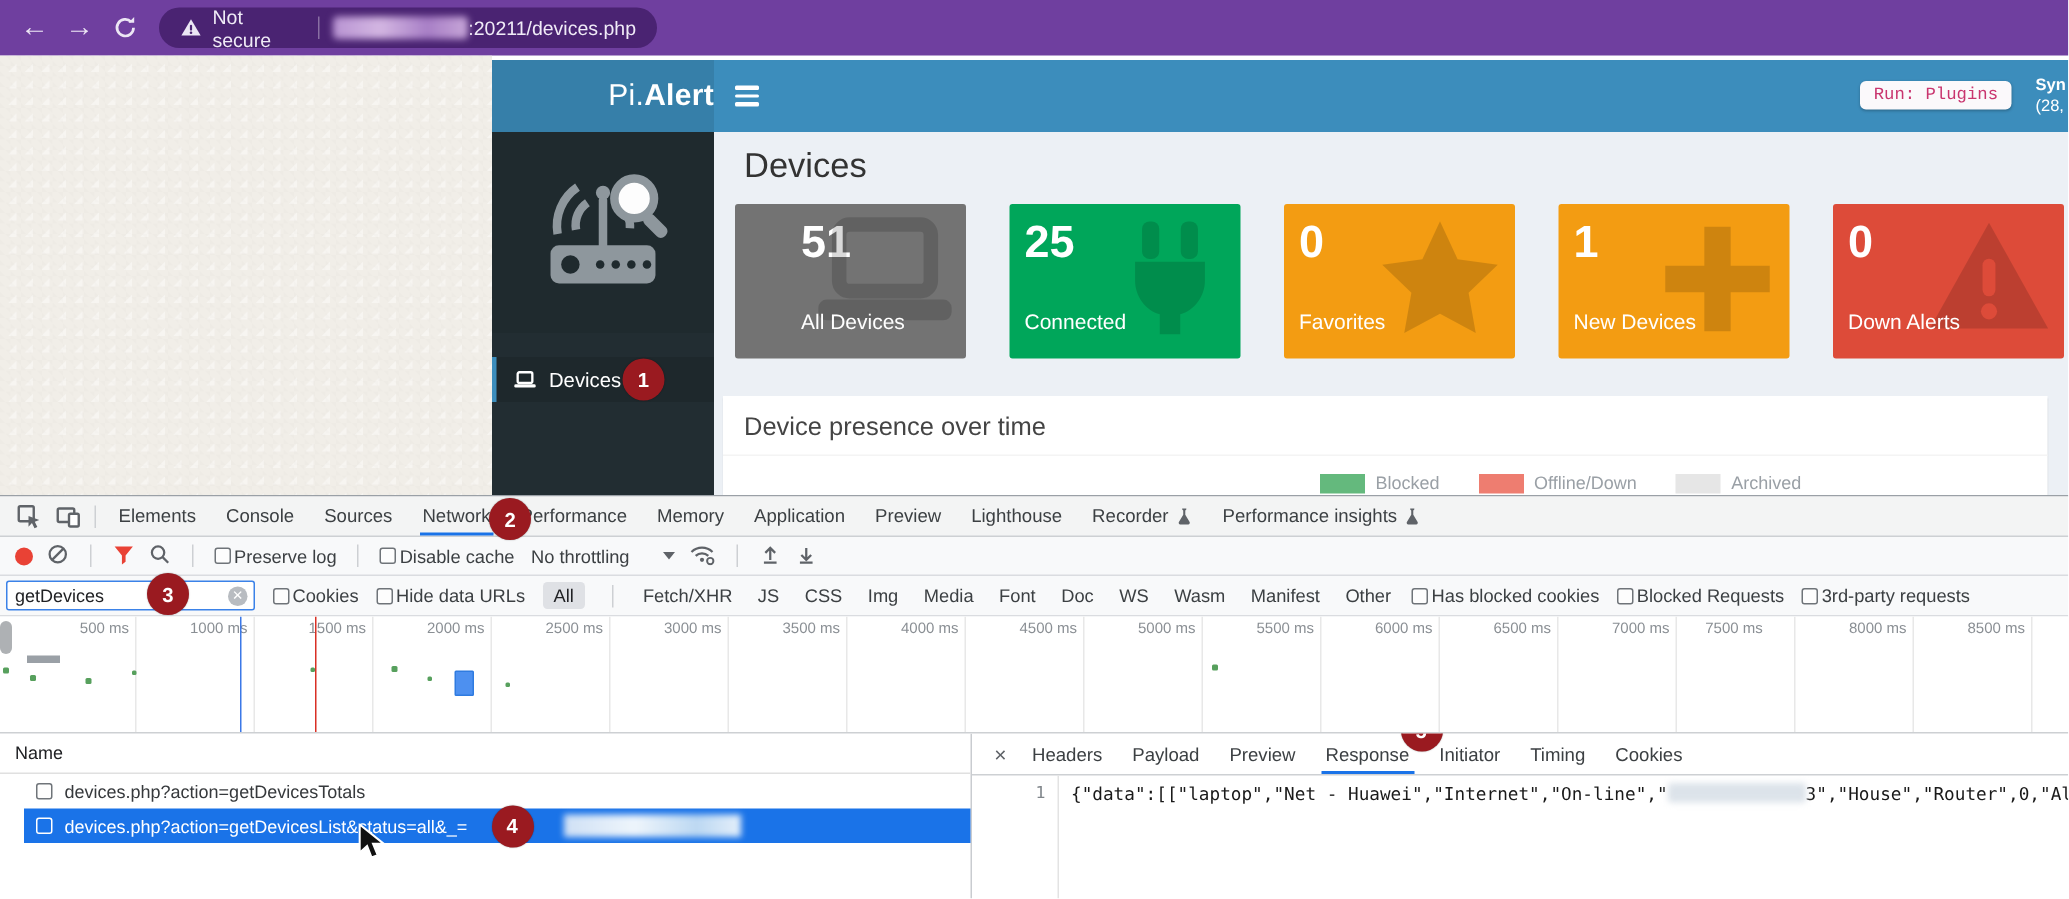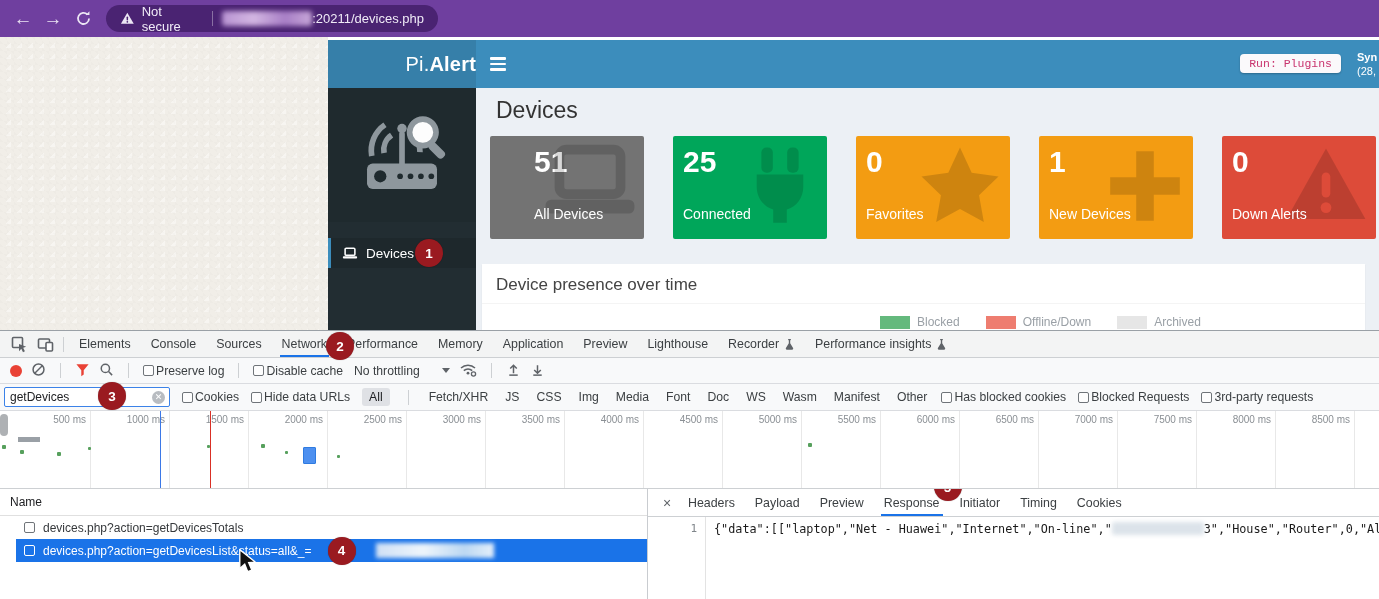--- a/index.html
+++ b/index.html
@@ -470,21 +470,21 @@
         <div class="tick" style="left: 725px;">5000 ms</div>
         <div class="grid" style="left: 880px;"></div>
         <div class="tick" style="left: 804px;">5500 ms</div>
         <div class="grid" style="left: 959px;"></div>
         <div class="tick" style="left: 883px;">6000 ms</div>
         <div class="grid" style="left: 1038px;"></div>
         <div class="tick" style="left: 962px;">6500 ms</div>
         <div class="grid" style="left: 1117px;"></div>
         <div class="tick" style="left: 1041px;">7000 ms</div>
         <div class="grid" style="left: 1196px;"></div>
-        <div class="tick" style="left: 1120px;">7500 ms</div>
+        <div class="tick" style="left: 1120px; text-align: center;">7500 ms</div>
         <div class="grid" style="left: 1275px;"></div>
         <div class="tick" style="left: 1199px;">8000 ms</div>
         <div class="grid" style="left: 1354px;"></div>
         <div class="tick" style="left: 1278px;">8500 ms</div>
         <div class="mark scroll-nub" style="left: 0px; top: 3px; width: 8px; height: 22px; background: rgb(174, 177, 180);"></div>
         <div class="mark bar" style="left: 18px; top: 26px; width: 22px; height: 5px; background: rgb(154, 160, 166);"></div>
         <div class="mark dot" style="left: 2px; top: 34px; width: 4px; height: 4px; background: rgb(87, 160, 93);"></div>
         <div class="mark dot" style="left: 20px; top: 39px; width: 4px; height: 4px; background: rgb(87, 160, 93);"></div>
         <div class="mark dot" style="left: 57px; top: 41px; width: 4px; height: 4px; background: rgb(87, 160, 93);"></div>
         <div class="mark dot" style="left: 88px; top: 36px; width: 3px; height: 3px; background: rgb(87, 160, 93);"></div>

